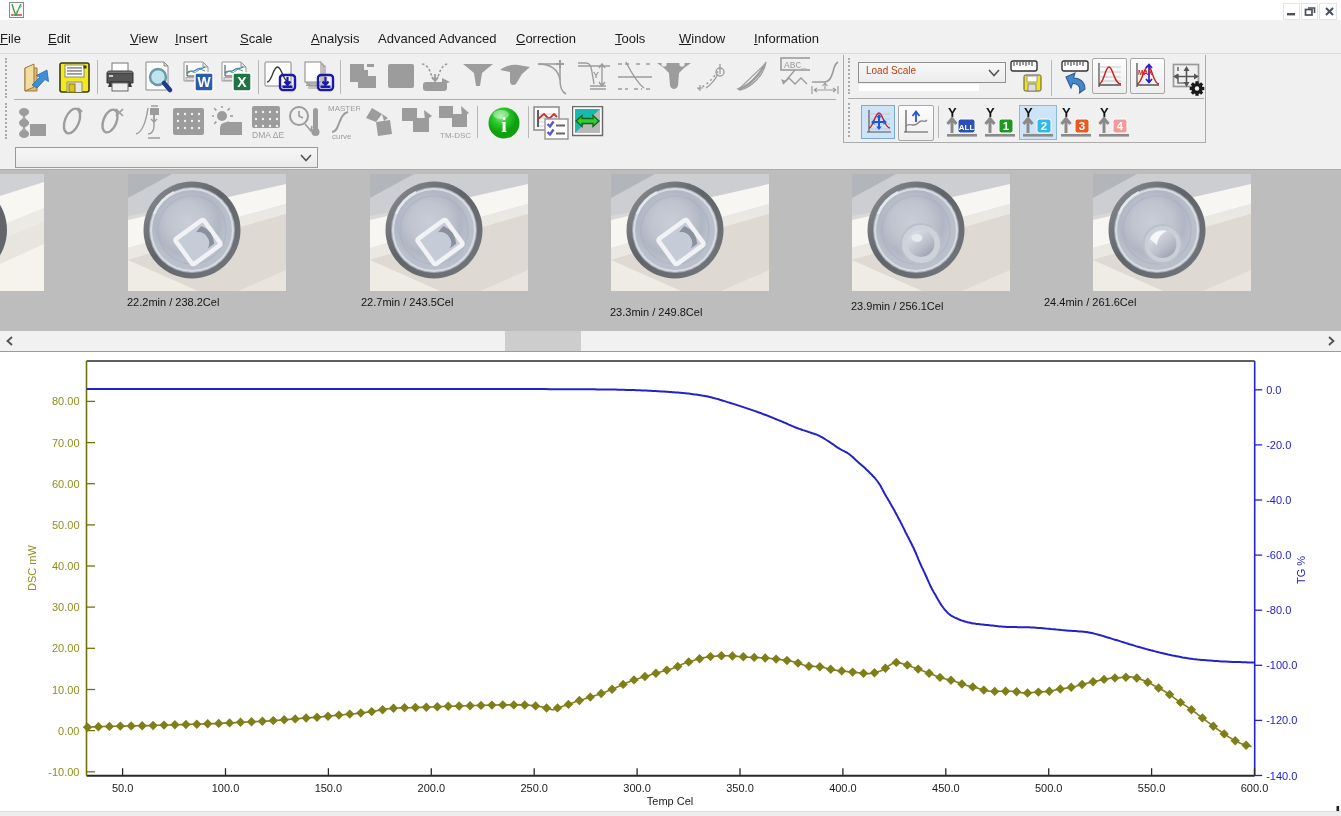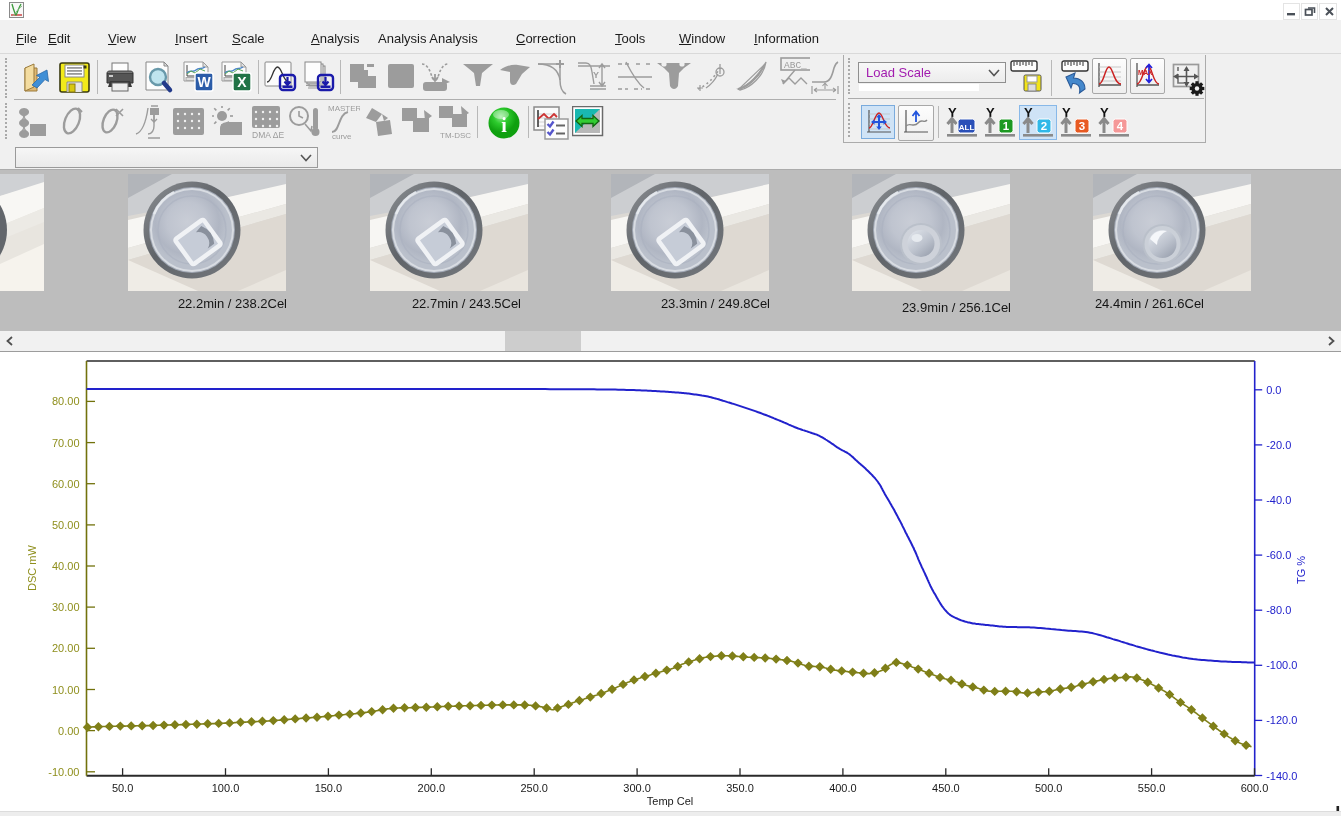--- a/index.html
+++ b/index.html
@@ -2,48 +2,48 @@
 <html><head><meta charset="utf-8"><title>TA</title><style>
 html,body{margin:0;padding:0}
 body{width:1341px;height:816px;position:relative;font-family:"Liberation Sans",sans-serif;background:#fff;overflow:hidden}
 .abs{position:absolute}
 .menu{font-size:13px;color:#1c1c1c;top:31px}
 .menu u{text-decoration:underline}
 .vsep{position:absolute;width:1px;background:#b8b8b8;top:60px;height:34px}
 .vsep2{position:absolute;width:1px;background:#b8b8b8;top:106px;height:32px}
 .grip{position:absolute;width:3px;border-left:2px dotted #aaa;height:40px}
 .btn3d{position:absolute;background:linear-gradient(#fdfdfd,#eee);border:1px solid #a8a8a8;border-radius:2px}
-.cap{position:absolute;font-size:13px;color:#151515;top:296px;width:160px;text-align:right}
+.cap{position:absolute;font-size:11px;color:#151515;top:296px;width:160px;text-align:left}
 </style></head>
 <body>
 
 <div class="abs" style="left:0;top:0;width:1341px;height:20px;background:#fff"></div>
 <svg class="abs" style="left:9px;top:2px" width="15" height="16" viewBox="0 0 15 16">
  <rect x="0.5" y="0.5" width="14" height="15" fill="#f8f8f8" stroke="#8a8a8a"></rect>
  <path d="M2 13 L13 13" stroke="#cc4444" stroke-width="1.5" fill="none"></path>
  <path d="M3 2 C5 9,6 12,7 13 C8 12,9 7,12 2" stroke="#3a9a3a" stroke-width="1.3" fill="none"></path>
  <path d="M4 14 C7 10,10 6,13 4" stroke="#88bb88" stroke-width="1" fill="none"></path>
 </svg>
 <div class="abs" style="left:1283px;top:3px;width:17px;height:17px;border:1px solid #e4e4e4;box-sizing:border-box"></div>
 <div class="abs" style="left:1301px;top:3px;width:17px;height:17px;border:1px solid #e4e4e4;box-sizing:border-box"></div>
 <div class="abs" style="left:1319px;top:3px;width:18px;height:17px;border:1px solid #e4e4e4;box-sizing:border-box"></div>
 <svg class="abs" style="left:1283px;top:3px" width="54" height="17" viewBox="0 0 54 17">
  <rect x="4" y="10" width="8" height="2.4" fill="#4a5058"></rect>
  <rect x="22.5" y="6.5" width="6.5" height="5.5" fill="none" stroke="#4a5058" stroke-width="1.7"></rect>
  <path d="M25 5 L31.5 5 L31.5 10" fill="none" stroke="#4a5058" stroke-width="1.6"></path>
  <path d="M43 5 L50 12 M50 5 L43 12" stroke="#4a5058" stroke-width="2" fill="none"></path>
 </svg>
 <div class="abs" style="left:0;top:20px;width:1341px;height:33px;background:#f1f1f1;border-bottom:1px solid #e3e3e3"></div>
-<div class="abs menu" style="left:16px"><u>F</u>ile</div>
+<div class="abs menu" style="left:0"><u>F</u>ile</div>
 <div class="abs menu" style="left:48px"><u>E</u>dit</div>
-<div class="abs menu" style="left:108px"><u>V</u>iew</div>
+<div class="abs menu" style="left:130px"><u>V</u>iew</div>
 <div class="abs menu" style="left:175px"><u>I</u>nsert</div>
-<div class="abs menu" style="left:232px"><u>S</u>cale</div>
+<div class="abs menu" style="left:240px"><u>S</u>cale</div>
 <div class="abs menu" style="left:311px"><u>A</u>nalysis</div>
-<div class="abs menu" style="left:378px">Analysis Analysis</div>
+<div class="abs menu" style="left:378px">Advanced Advanced</div>
 <div class="abs menu" style="left:516px"><u>C</u>orrection</div>
 <div class="abs menu" style="left:615px"><u>T</u>ools</div>
 <div class="abs menu" style="left:679px"><u>W</u>indow</div>
 <div class="abs menu" style="left:754px"><u>I</u>nformation</div>
 <div class="abs" style="left:0;top:53px;width:1341px;height:117px;background:#f0f0f0;border-top:1px solid #d9d9d9"></div>
 <div class="abs" style="left:14px;top:99px;width:822px;height:1px;background:#aeaeae"></div>
 <div class="abs" style="left:843px;top:55px;width:361px;height:87px;border-left:1px solid #ababab;border-right:1px solid #ababab;border-bottom:1px solid #ababab"></div>
 <div class="abs" style="left:848px;top:98px;width:356px;height:1px;background:#ababab"></div>
 <div class="grip" style="left:5px;top:58px"></div>
 <div class="grip" style="left:5px;top:103px;height:36px"></div>
@@ -179,21 +179,21 @@
 <text x="11" y="11.5" font-size="9.5" fill="#9c9c9c" font-family="Liberation Mono">ABC_</text>
 <path d="M22 14 L10 28 L16 22 L22 28 L28 22 L34 28" stroke="#9c9c9c" fill="none" stroke-width="1.4"></path>
 <path d="M10 28 l-2 -5 l5 2 Z" fill="#9c9c9c"></path>
 </svg>
 <svg class="abs" style="left:810px;top:60px" width="32" height="36" viewBox="0 0 32 36">
 <path d="M2 22 L14 22 C20 22,22 16,24 8 C25 5,26 3,28 2" stroke="#9c9c9c" fill="none" stroke-width="1.6"></path>
 <path d="M2 26 L2 34 M28 26 L28 34 M4 30 L26 30 M4 30 l3 -2 m-3 2 l3 2 M26 30 l-3 -2 m3 2 l-3 2" stroke="#9c9c9c" stroke-width="1.2" fill="none"></path>
 <path d="M15 24 l0 5 m-2.5 -3 l2.5 -3 l2.5 3" stroke="#9c9c9c" stroke-width="1.1" fill="none"></path>
 </svg>
 <div class="abs" style="left:858px;top:62px;width:148px;height:21px;background:linear-gradient(#f8f8f8,#ececec);border:1px solid #8f8f8f;box-sizing:border-box"></div>
-<div class="abs" style="left:866px;top:65px;font-size:13px;color:#a21caf">Load Scale</div>
+<div class="abs" style="left:866px;top:65px;font-size:10px;color:#c2410c">Load Scale</div>
 <svg class="abs" style="left:988px;top:69px" width="12" height="8">
     <path d="M1 1 L6 6.5 L11 1" stroke="#555" stroke-width="1.6" fill="none"></path>
   </svg>
 <div class="abs" style="left:859px;top:84px;width:120px;height:7px;background:#fff"></div>
 <svg class="abs" style="left:1009px;top:60px" width="34" height="33" viewBox="0 0 34 33">
     <g transform="translate(2,1)">
       <rect x="0" y="0" width="26" height="10" rx="2" fill="#fdfdfd" stroke="#333" stroke-width="1.4"></rect>
       <path d="M3 1 V5 M6 1 V4 M9 1 V5 M12 1 V4 M15 1 V5 M18 1 V4 M21 1 V5" stroke="#333" stroke-width="1"></path>
     </g>
     <g transform="translate(15,15)">
@@ -500,21 +500,21 @@
 <rect width="44" height="117" fill="#e8e5df"></rect>
 <path d="M0 0 H44 V10 L0 22 Z" fill="#cfd1d4"></path>
 <path d="M0 22 L44 8 L44 34 L0 52 Z" fill="#f8f7f4"></path>
 <path d="M0 52 L44 34 L44 48 L0 66 Z" fill="#eceae5"></path>
 <path d="M0 90 L44 70 L44 117 L0 117 Z" fill="#f6f3ed"></path>
 <circle cx="-42" cy="56" r="49" fill="#62666b"></circle>
 <circle cx="-44" cy="56" r="44" fill="#8f959f"></circle>
 </svg>
     <div class="cap" style="left:127px;top:126px">22.2min / 238.2Cel</div>
     <div class="cap" style="left:361px;top:126px">22.7min / 243.5Cel</div>
-    <div class="cap" style="left:610px;top:126px">23.3min / 249.8Cel</div>
+    <div class="cap" style="left:610px;top:136px">23.3min / 249.8Cel</div>
     <div class="cap" style="left:851px;top:130px">23.9min / 256.1Cel</div>
     <div class="cap" style="left:1044px;top:126px">24.4min / 261.6Cel</div>
   </div>
 <div class="abs" style="left:0;top:331px;width:1341px;height:21px;background:#f1f1f1;border-bottom:1px solid #9c9c9c;box-sizing:border-box">
 <div class="abs" style="left:505px;top:0;width:76px;height:20px;background:#cdcdcd"></div>
 <svg class="abs" style="left:5px;top:5px" width="10" height="10">
       <path d="M7 1 L2.5 5 L7 9" stroke="#505050" stroke-width="1.8" fill="none"></path>
     </svg>
 <svg class="abs" style="left:1326px;top:5px" width="10" height="10">
       <path d="M3 1 L7.5 5 L3 9" stroke="#505050" stroke-width="1.8" fill="none"></path>

